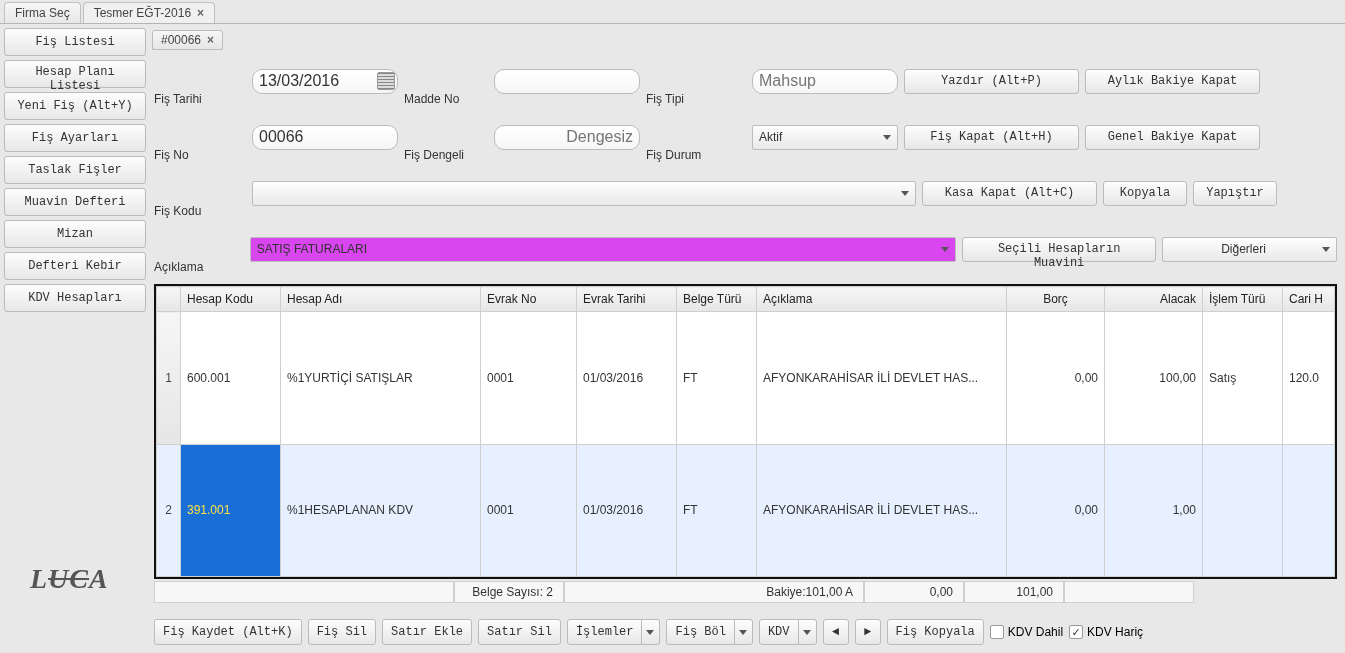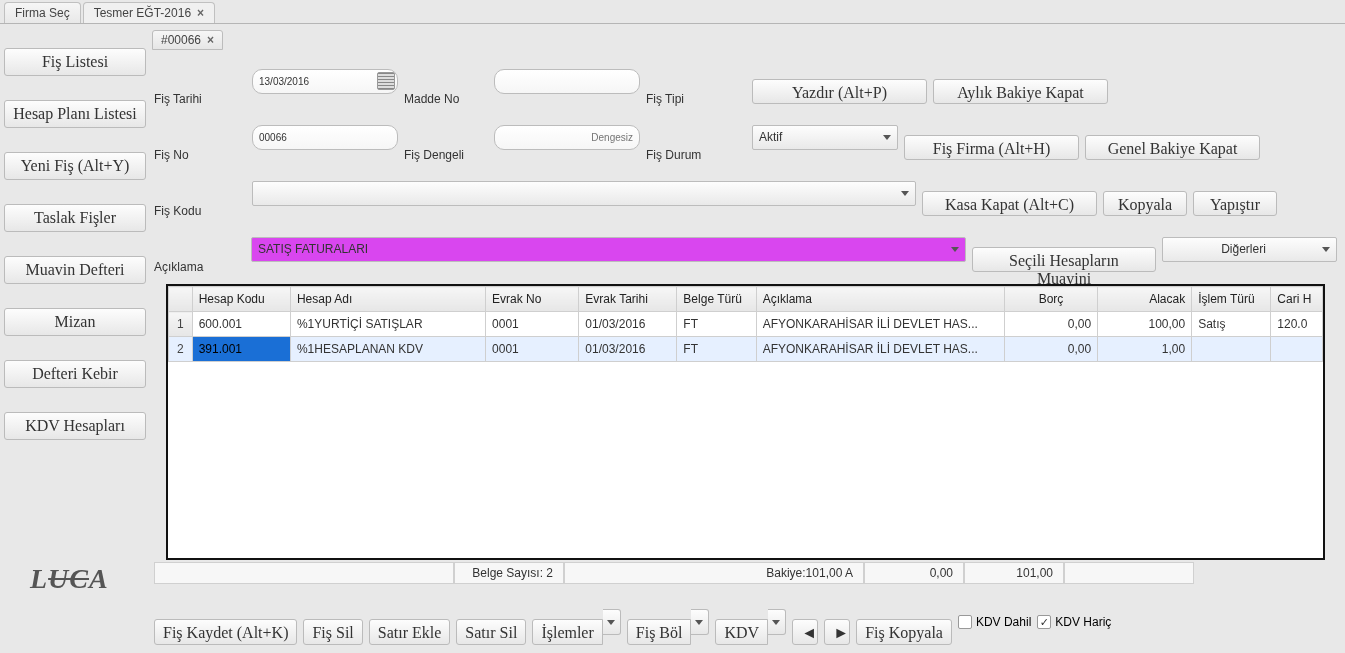--- a/index.html
+++ b/index.html
@@ -11,47 +11,47 @@
   .top-tab.active { background: #f0f0f0; font-weight: 500; }
   .tab-close { margin-left: 6px; font-weight: bold; color: #666; cursor: pointer; }
 
   
   .workspace { display: flex; height: calc(100% - 24px); padding: 4px; gap: 0; }
   .left-panel { width: 146px; display: flex; flex-direction: column; gap: 4px; padding-right: 4px; }
   .left-panel .nav-btn { height: 28px; }
   .main-panel { flex: 1; display: flex; flex-direction: column; min-width: 0; }
 
   
-  .gbtn { background: linear-gradient(#fdfdfd,#e7e7e7); border: 1px solid #bbb; border-radius: 3px; padding: 4px 8px; color: #333; cursor: pointer; font-family: Liberation Serif, serif; font-size: 16px; text-align: center; margin-top: 20px; }
+  .gbtn { background: linear-gradient(#fdfdfd,#e7e7e7); border: 1px solid #bbb; border-radius: 3px; padding: 4px 8px; color: #333; cursor: pointer; font-family: Liberation Mono, monospace; font-size: 12px; text-align: center; }
 
   
   .micro-tabs { display: flex; height: 24px; align-items: stretch; padding: 2px 0 0 2px; }
   .micro-tab { display: flex; align-items: center; padding: 2px 8px; background: linear-gradient(#f6f6f6,#e6e6e6); border: 1px solid #bcbcbc; border-radius: 3px 3px 0 0; margin-right: 2px; color: #444; cursor: pointer; }
 
   
   .form-area { padding: 6px 4px 4px 4px; }
   .form-row { display: flex; align-items: center; gap: 6px; margin-bottom: 6px; }
   .flabel { width: 92px; color: #333; margin-top: 36px; }
-  .finput { height: 25px; border: 1px solid #bcbcbc; border-radius: 10px; padding: 0 6px; background: linear-gradient(#fff,#f6f6f6); color: #333; font-family: inherit; font-size: 10px; }
+  .finput { height: 25px; border: 1px solid #bcbcbc; border-radius: 10px; padding: 0 6px; background: linear-gradient(#fff,#f6f6f6); color: #333; font-family: inherit; font-size: 16px; }
   .finput[readonly], .finput.ph { color: #9a9a9a; }
   .date-wrap { position: relative; display: inline-flex; }
   .date-wrap .cal-icn { position: absolute; right: 3px; top: 3px; width: 18px; height: 18px; background: repeating-linear-gradient(#888 0 1px, #ddd 1px 3px); border: 1px solid #999; border-radius: 2px; cursor: pointer; }
   .sel { height: 25px; border: 1px solid #bcbcbc; border-radius: 2px; background: linear-gradient(#fdfdfd,#e9e9e9); padding-left: 6px; padding-right: 18px; position: relative; display: inline-flex; align-items: center; color: #333; cursor: pointer; }
   .sel::after { content: ''; position: absolute; right: 6px; top: 50%; margin-top: -2px; border-left: 4px solid transparent; border-right: 4px solid transparent; border-top: 5px solid #555; }
   .rbtn { height: 25px; min-width: 175px; }
 
   
-  .grid-wrap { margin: 0 16px; border: 2px solid #111; height: 470px; overflow: hidden; display: flex; flex-direction: column; }
+  .grid-wrap { margin: 0 4px; border: 2px solid #111; height: 470px; overflow: hidden; display: flex; flex-direction: row; }
   table.grid { border-collapse: collapse; width: 100%; }
   table.grid th, table.grid td { border: 1px solid #cfcfcf; padding: 4px 6px; text-align: left; font-size: 12px; color: #333; height: 25px; background: #fff; white-space: nowrap; overflow: hidden; text-overflow: ellipsis; }
   table.grid th { background: linear-gradient(#f6f6f6,#e6e6e6); font-weight: normal; color: #222; }
   table.grid th.num-col, table.grid td.num-col { width: 24px; text-align: center; background: linear-gradient(#f6f6f6,#e6e6e6); color: #444; }
   table.grid td.right { text-align: right; }
   table.grid tr.row-sel td { background: #e6f0ff; }
-  table.grid tr.row-sel td.cell-sel { background: #1a6fd6; color: #000000; }
+  table.grid tr.row-sel td.cell-sel { background: #1a6fd6; color: #fde047; }
   .grid-empty { flex: 1; background: #fff; }
 
   
   .status-row { display: flex; align-items: flex-end; margin: 2px 4px 0 4px; height: 22px; }
   .status-cell { border: 1px solid #d0d0d0; background: #f7f7f7; padding: 2px 10px; color: #333; min-width: 90px; text-align: right; height: 22px; line-height: 16px; }
   .status-cell.left { text-align: left; min-width: 300px; }
   .status-cell.belge { text-align: right; min-width: 110px; }
   .status-cell.bakiye { text-align: right; min-width: 300px; }
 
   .hscroll-wrap { margin: 0 4px; height: 16px; overflow-x: scroll; overflow-y: hidden; }
@@ -83,20 +83,21 @@
     <span class="tab-close">×</span>
   </div>
 </div>
 
 <div class="workspace">
 
   <div class="left-panel">
     <button class="gbtn nav-btn">Fiş Listesi</button>
     <button class="gbtn nav-btn">Hesap Planı Listesi</button>
     <button class="gbtn nav-btn">Yeni Fiş (Alt+Y)</button>
+    <button class="gbtn nav-btn">Fiş Ayarları</button>
     <button class="gbtn nav-btn">Taslak Fişler</button>
     <button class="gbtn nav-btn">Muavin Defteri</button>
     <button class="gbtn nav-btn">Mizan</button>
     <button class="gbtn nav-btn">Defteri Kebir</button>
     <button class="gbtn nav-btn">KDV Hesapları</button>
   </div>
 
   <div class="main-panel">
 
     <div class="micro-tabs">
@@ -110,34 +111,35 @@
 
       <div class="form-row">
         <div class="flabel">Fiş Tarihi</div>
         <div class="date-wrap">
           <input class="finput" style="width: 146px;" value="13/03/2016">
           <div class="cal-icn"></div>
         </div>
         <div class="flabel" style="width:84px">Madde No</div>
         <input class="finput" style="width: 146px;" value="">
         <div class="flabel" style="width:100px">Fiş Tipi</div>
+        <input class="finput ph" style="width: 146px;" readonly="" placeholder="Mahsup">
         <button class="gbtn rbtn">Yazdır (Alt+P)</button>
         <button class="gbtn rbtn">Aylık Bakiye Kapat</button>
       </div>
 
       <div class="form-row">
         <div class="flabel">Fiş No</div>
         <input class="finput" style="width: 146px;" value="00066">
         <div class="flabel" style="width:84px">Fiş Dengeli</div>
         <input class="finput ph" style="width: 146px; text-align: right;" readonly="" placeholder="Dengesiz">
         <div class="flabel" style="width:100px">Fiş Durum</div>
         <div class="sel" style="width:146px">
           <span>Aktif</span>
         </div>
-        <button class="gbtn rbtn">Fiş Firma (Alt+H)</button>
+        <button class="gbtn rbtn">Fiş Kapat (Alt+H)</button>
         <button class="gbtn rbtn">Genel Bakiye Kapat</button>
       </div>
 
       <div class="form-row">
         <div class="flabel">Fiş Kodu</div>
         <div class="sel" style="width:664px">
           <span></span>
         </div>
         <button class="gbtn rbtn">Kasa Kapat (Alt+C)</button>
         <button class="gbtn" style="height:25px;min-width:84px">Kopyala</button>

